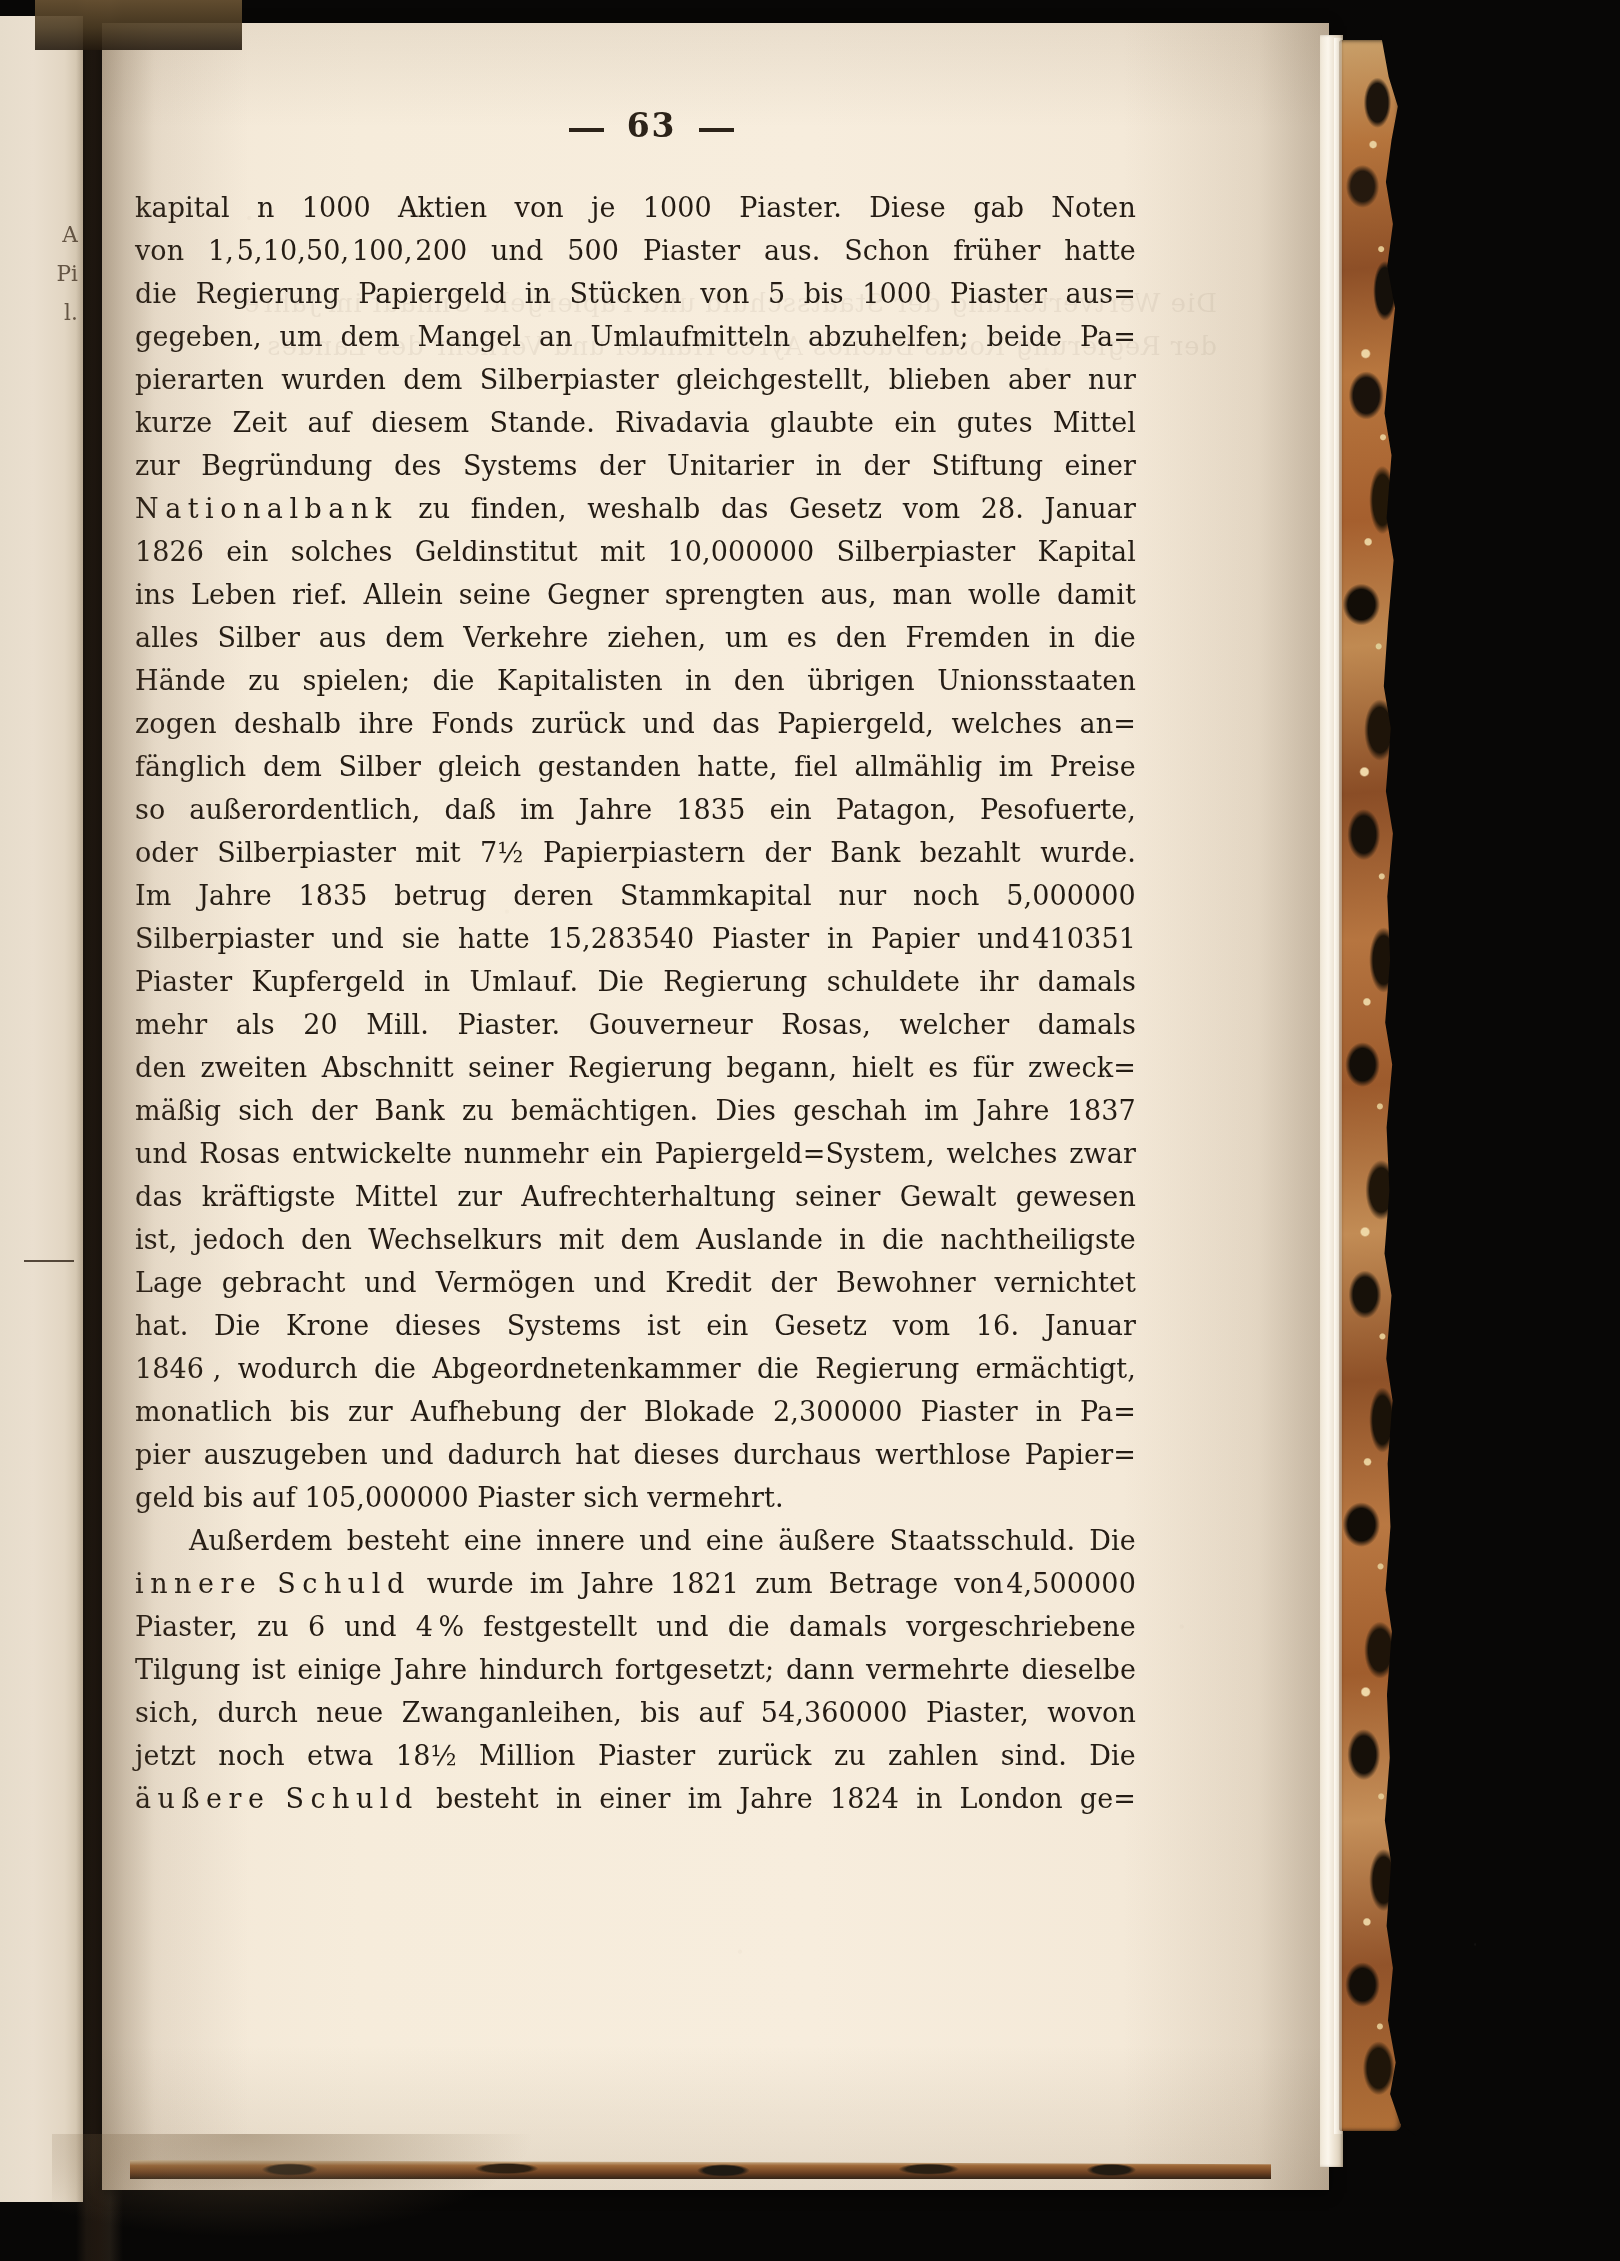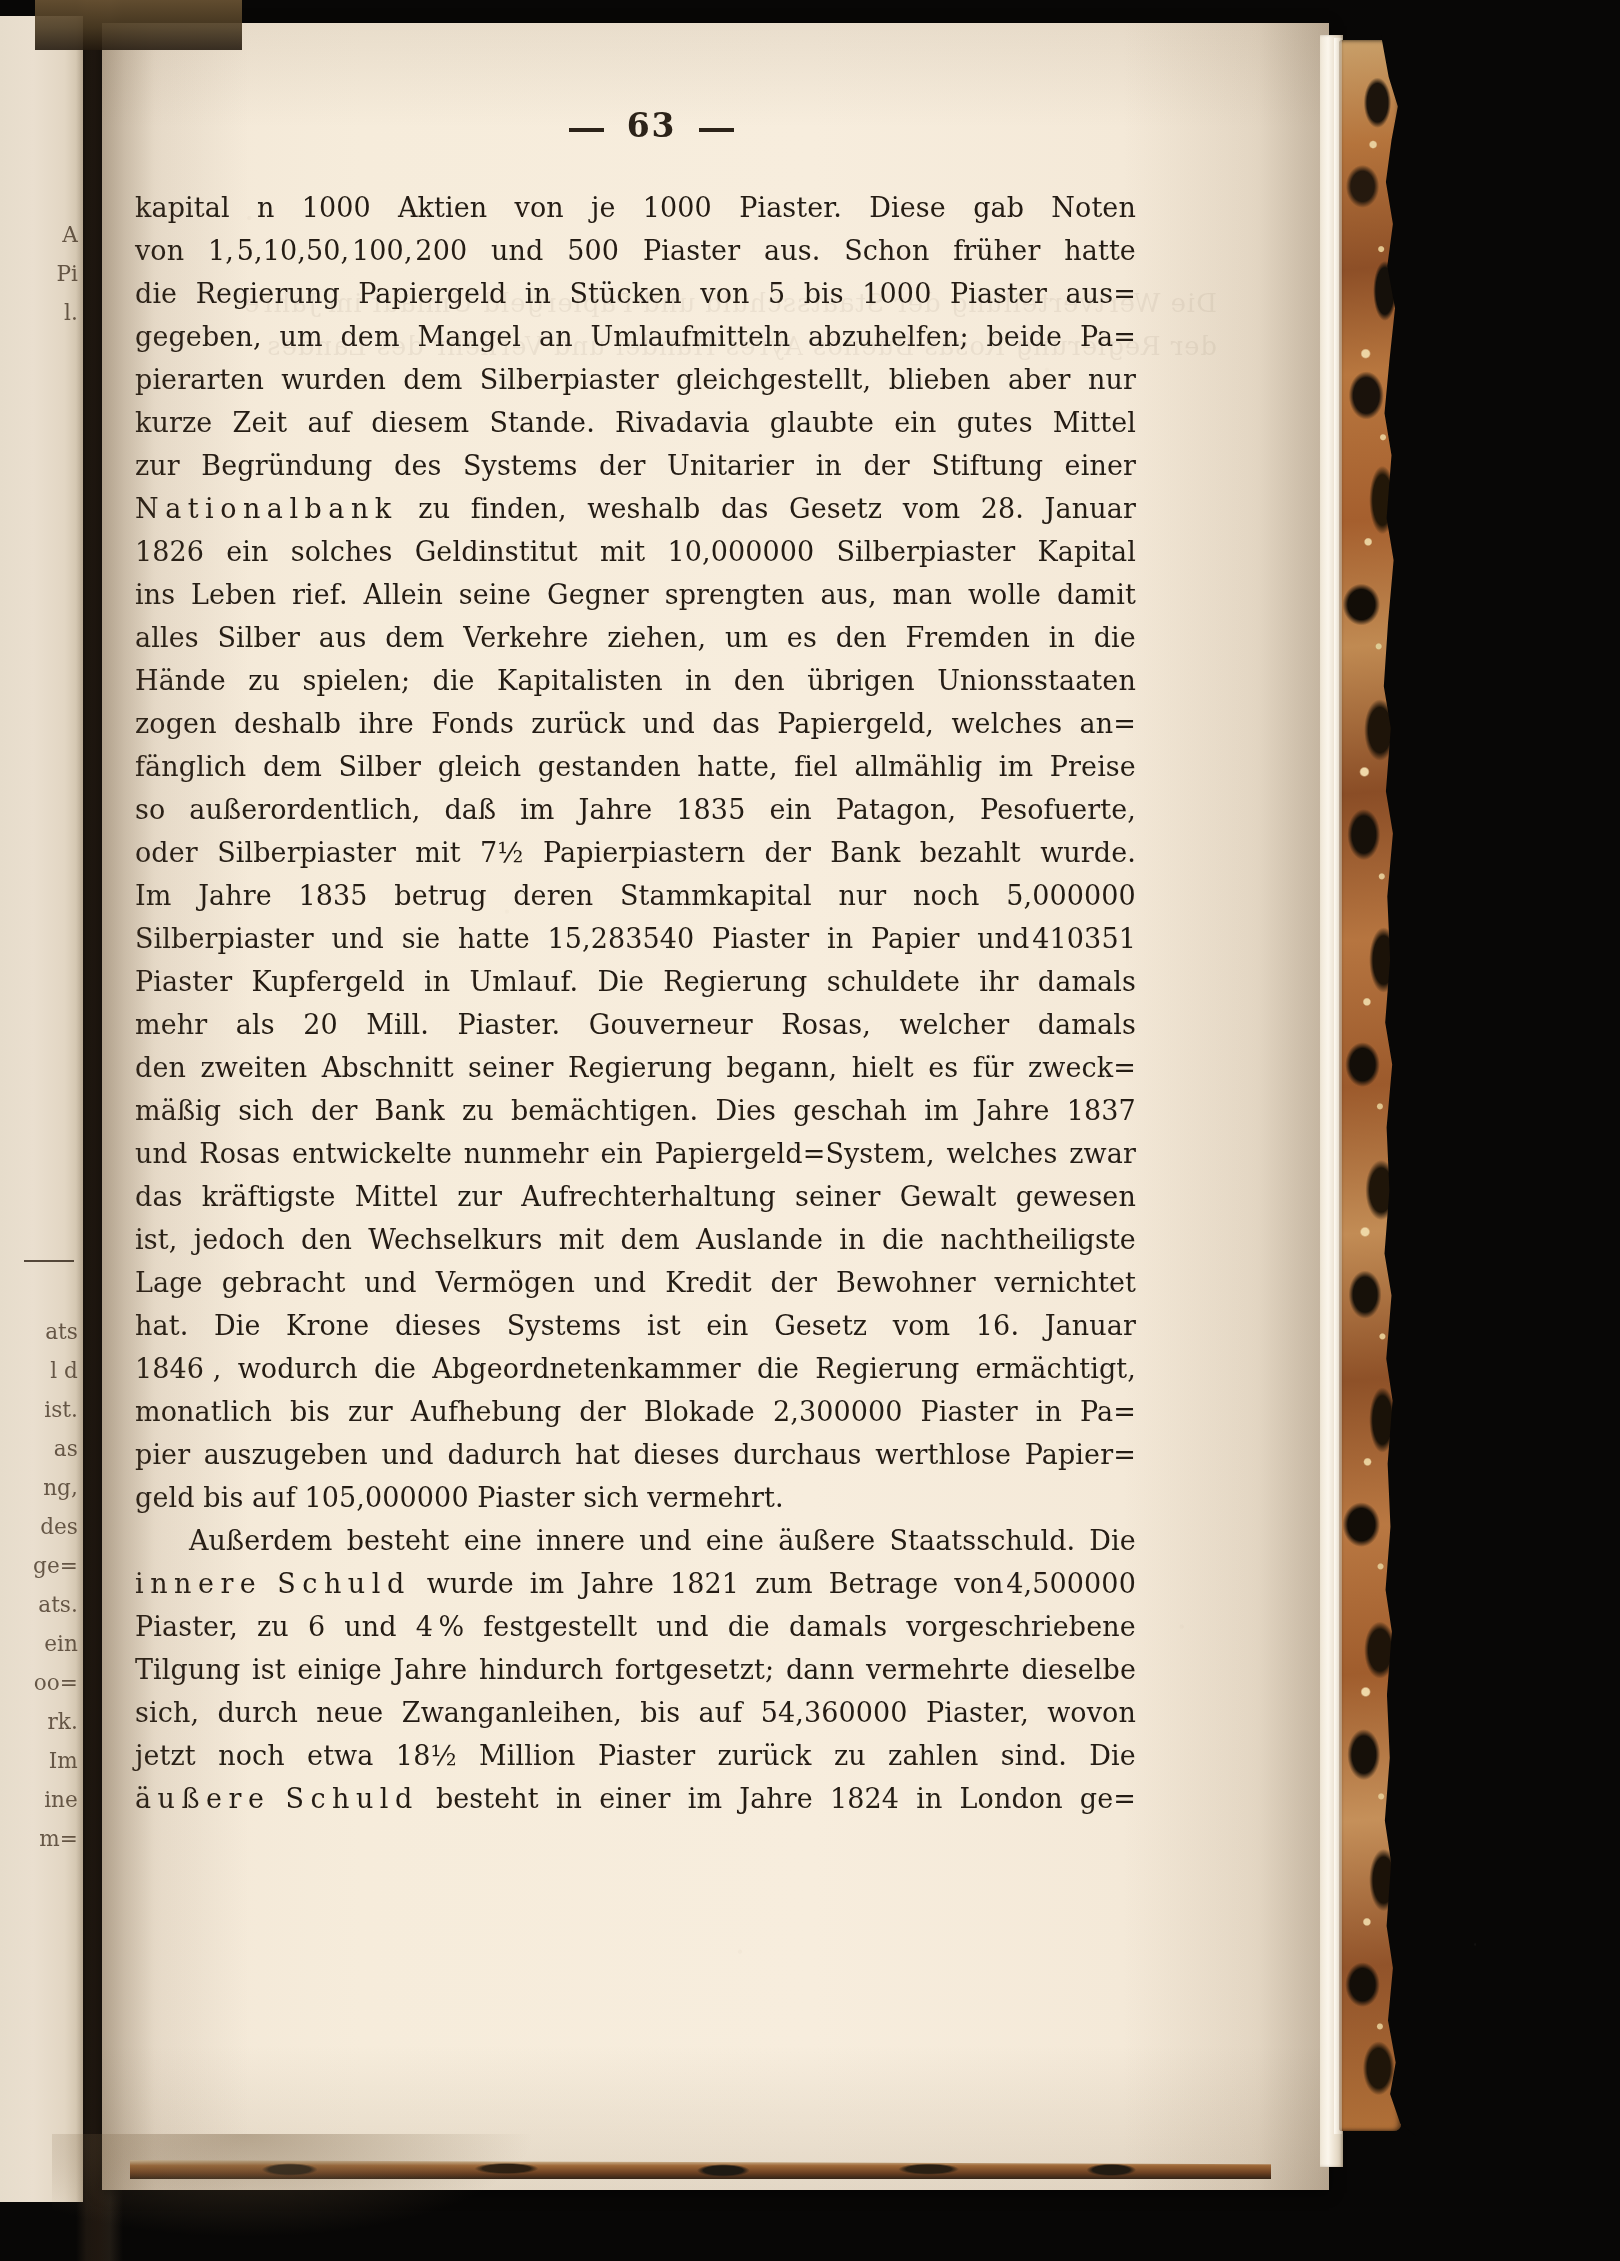--- a/index.html
+++ b/index.html
@@ -301,34 +301,20 @@
 
 <div id="scene">
 
   <div id="backdrop-texture"></div>
 
   <div id="facing-page">
     <div class="bleed-col" style="top:199px">A
 Pi
 l.</div>
     <div class="bleed-rule" style="top:1244px"></div>
-    <div class="bleed-col" style="top:1296px">ats
-l d
-ist.
-as
-ng,
-des
-ge=
-ats.
-ein
-oo=
-rk.
-Im
-ine
-m=</div>
   </div>
 
   <div id="gutter"></div>
 
   <div id="leaf">
 
     <div id="paper-grain"></div>
     <div id="showthrough">Die Wertverteilung der Staatsschuld und Papiergeld Umlauf im Jahre der Regierung Rosas Buenos Ayres Handel und Verkehr des Landes</div>
 
     <div id="typeblock">

